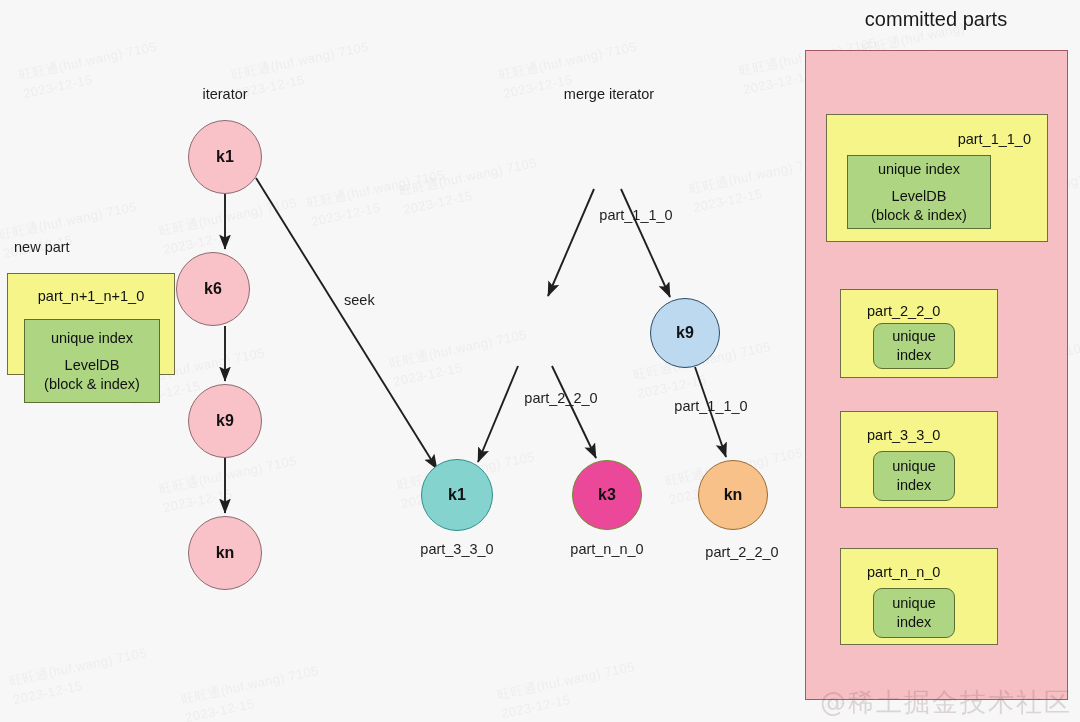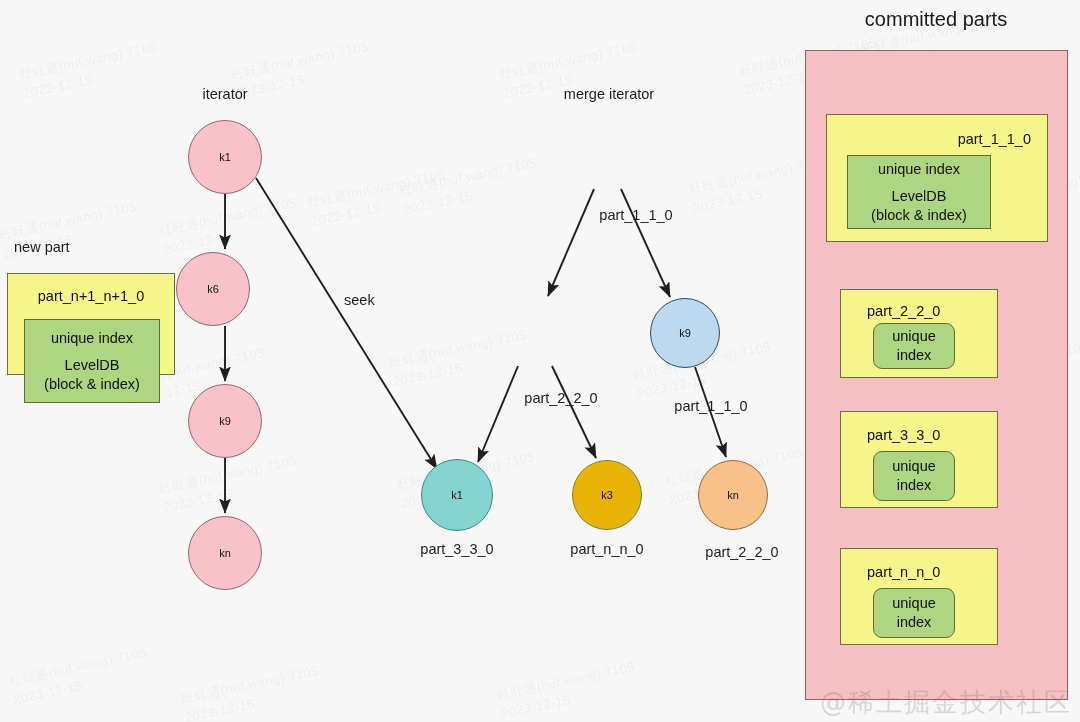--- a/index.html
+++ b/index.html
@@ -59,31 +59,31 @@
     text-align: center;
   }
 
   
   .node {
     position: absolute;
     border-radius: 50%;
     display: flex;
     align-items: center;
     justify-content: center;
-    font-size: 11px;
-    font-weight: 400;
+    font-size: 16px;
+    font-weight: 700;
     color: #111;
     z-index: 14;
     box-sizing: border-box;
   }
   .node-pink   { background: #f9c2c9; border: 1.6px solid #8c6a6e; }
   .node-blue   { background: #bcd9f0; border: 1.6px solid #2c4a66; }
   .node-orange { background: #f7c189; border: 1.6px solid #9a6a33; }
   .node-teal   { background: #84d3ce; border: 1.6px solid #2f8f8a; }
-  .node-green  { background: #eab308; border: 1.6px solid #6c8c2e; }
+  .node-green  { background: #ec4899; border: 1.6px solid #6c8c2e; }
 
   
   #edges {
     position: absolute;
     inset: 0;
     z-index: 10;
     pointer-events: none;
   }
 
   

